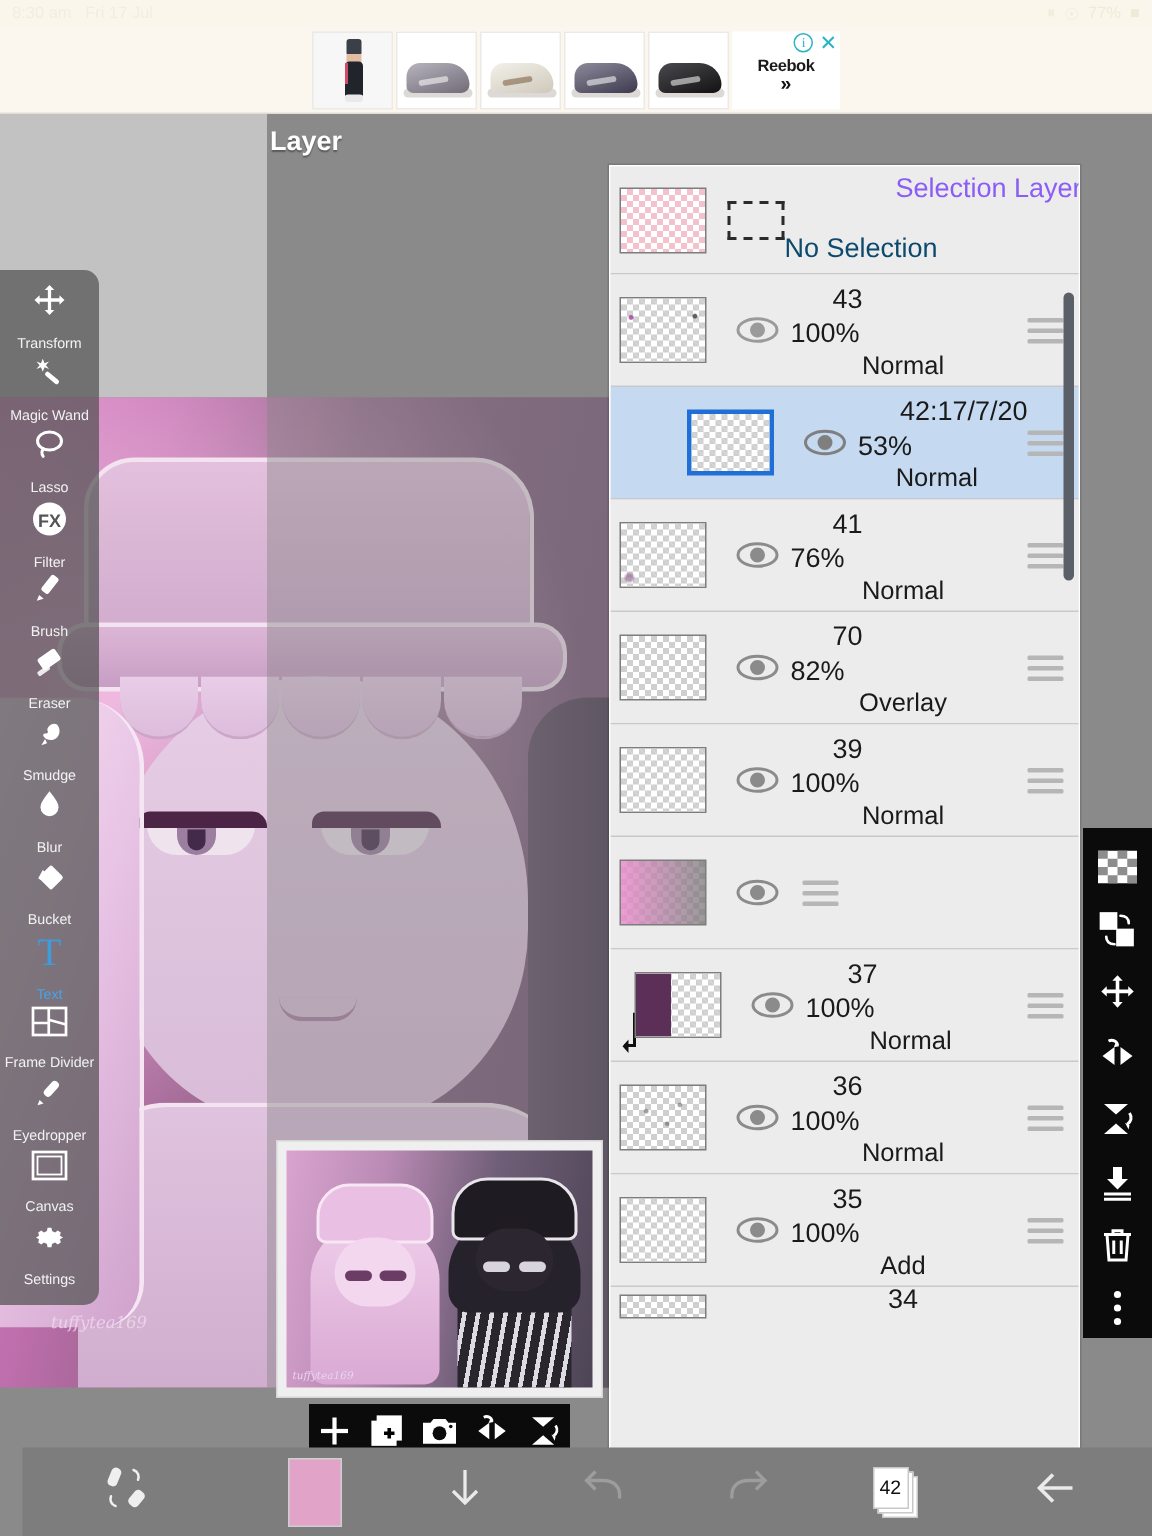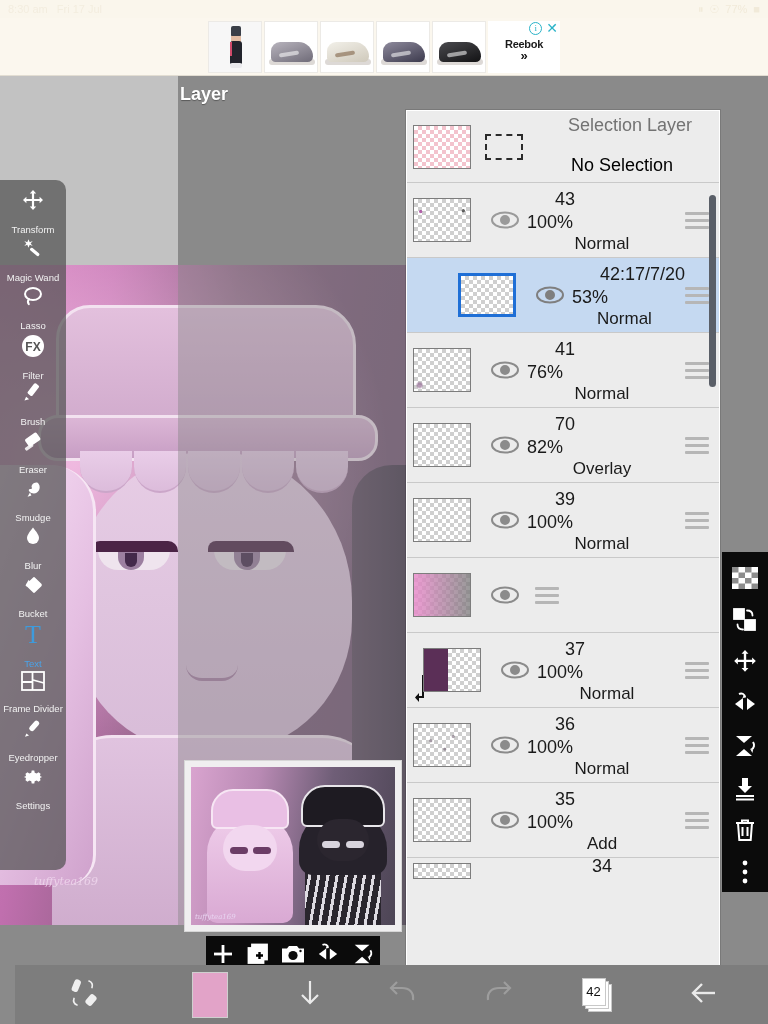--- a/index.html
+++ b/index.html
@@ -187,22 +187,22 @@
 
   .marquee{
     width:38px; height:26px; margin-left:14px; border:2px dashed #2b2b2b; flex:none;
   }
   .eye{ width:44px; margin-left:12px; display:flex; justify-content:center; flex:none; }
   .ltext{ flex:1; height:100%; position:relative; }
   .ln-name{ position:absolute; left:0; right:0; top:6px; text-align:center; font-size:18px; color:#1a1a1a; }
   .ln-name.lft{ text-align:left; padding-left:28px; }
   .ln-op{ position:absolute; left:0; right:0; top:29px; text-align:left; font-size:18px; color:#1a1a1a; }
   .ln-bm{ position:absolute; left:0; right:0; top:51px; text-align:center; font-size:17px; color:#1a1a1a; }
-  .hdr-title{ position:absolute; left:16px; right:0; top:4px; text-align:center; font-size:18px; color:#737373;}
-  .hdr-sub{ position:absolute; left:0; right:0; top:44px; text-align:center; font-size:18px; color:#000000;}
+  .hdr-title{ position:absolute; left:16px; right:0; top:4px; text-align:right; font-size:18px; color:#8b5cf6;}
+  .hdr-sub{ position:absolute; left:0; right:0; top:44px; font-size:18px; color:#0c4a6e;}
   .hamb{ width:40px; margin-right:4px; display:flex; flex-direction:column; gap:4px;
          align-items:center; flex:none; }
   .hamb i{ display:block; width:24px; height:3px; background:#b6b6b6; border-radius:1px;}
   .clipmark{ position:absolute; left:4px; bottom:2px; width:18px; height:30px; }
   .lrow.partial{ height:26px; border-bottom:none; }
   .lrow.partial .ln-name{ top:-2px; }
 
   #lp-scrollbar{
     position:absolute; right:3px; top:4px; width:7px; height:800px;
   }
@@ -502,20 +502,29 @@
     <div class="tool">
       <span class="tl-ic">
         <svg width="24" height="24" viewBox="0 0 24 24" fill="#fff">
           <rect x="11" y="2.5" width="5.5" height="12" rx="2.5" transform="rotate(42 13 8)"></rect>
           <path d="M4 19.8l1.4-3.4 2.6 2.2z"></path>
         </svg>
       </span>
       <span class="tl-lb">Eyedropper</span>
     </div>
 
+    <div class="tool">
+      <span class="tl-ic">
+        <svg width="26" height="22" viewBox="0 0 26 22" fill="none" stroke="#fff" stroke-width="1.8">
+          <rect x="2" y="2" width="22" height="18"></rect>
+          <rect x="5" y="5" width="16" height="12" stroke-width="1.2"></rect>
+        </svg>
+      </span>
+      <span class="tl-lb">Canvas</span>
+    </div>
 
     <div class="tool">
       <span class="tl-ic">
         <svg width="24" height="24" viewBox="0 0 24 24" fill="#fff">
           <path d="M12 8.2a3.8 3.8 0 100 7.6 3.8 3.8 0 000-7.6zm9 3.8l-2-1.1.5-2.2-2-1.4-1.8 1.3-2-.9-.4-2.2h-2.6l-.4 2.2-2 .9L6.5 7.3l-2 1.4.5 2.2L3 12l2 1.1-.5 2.2 2 1.4 1.8-1.3 2 .9.4 2.2h2.6l.4-2.2 2-.9 1.8 1.3 2-1.4-.5-2.2z"></path>
         </svg>
       </span>
       <span class="tl-lb">Settings</span>
     </div>
   </div>

